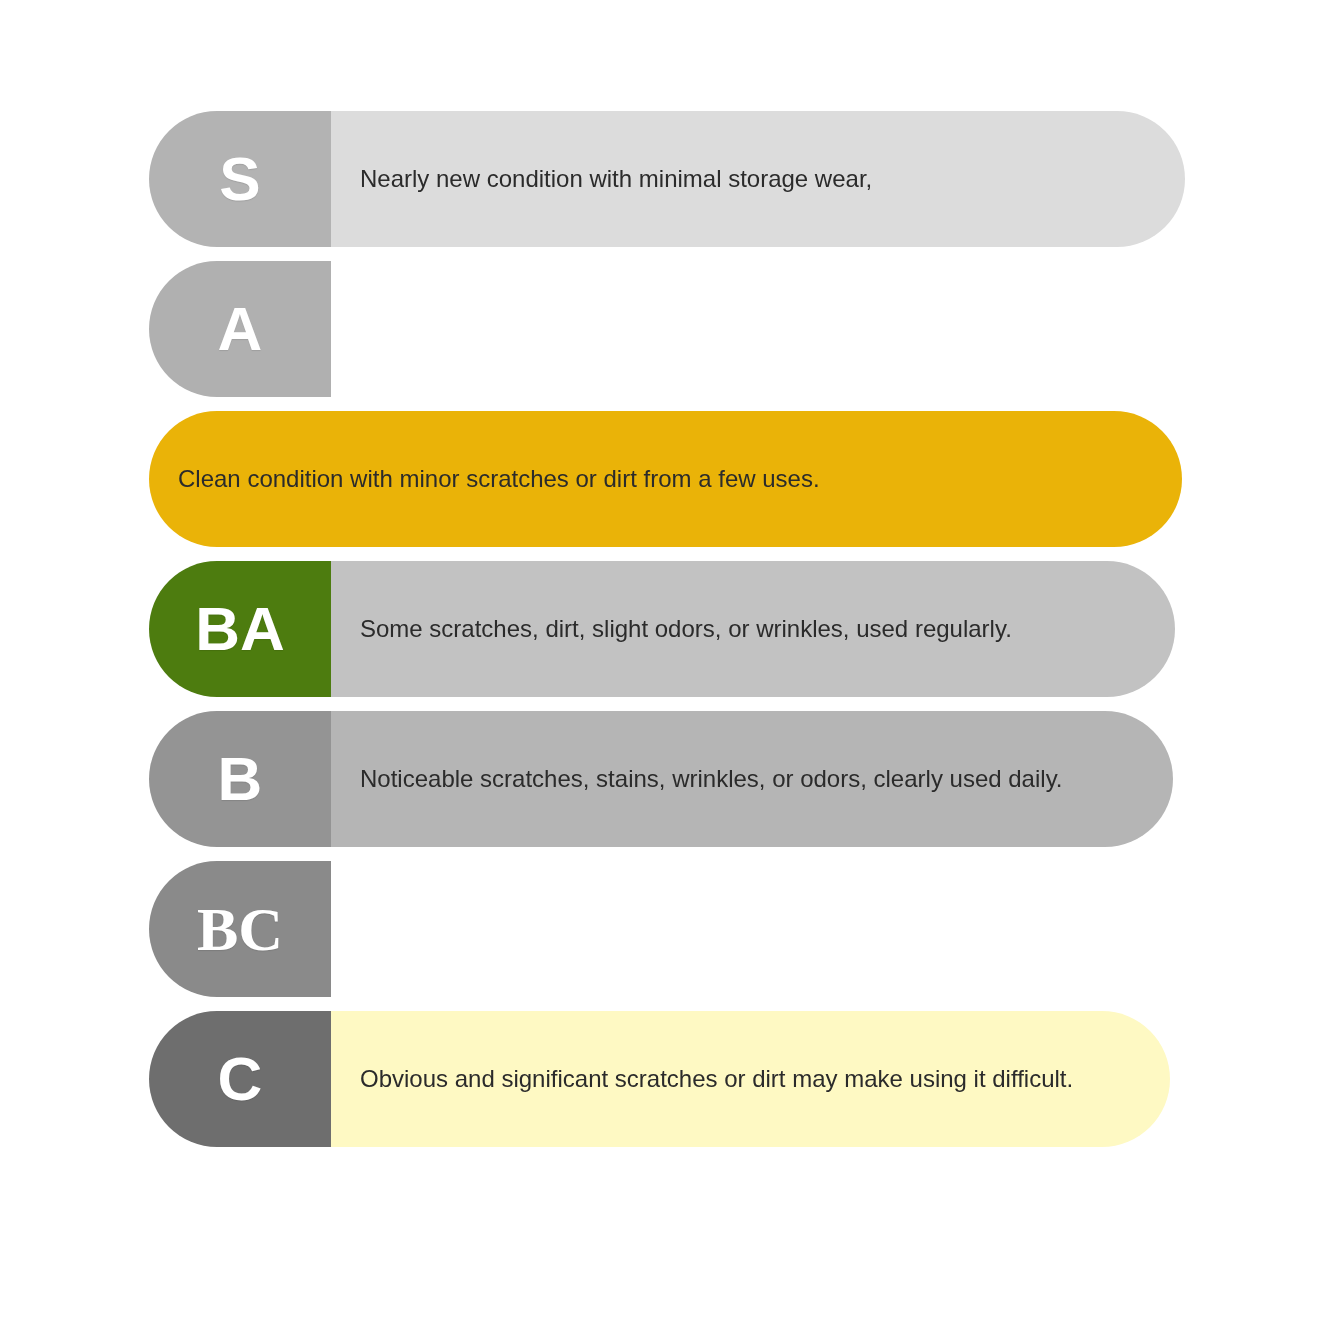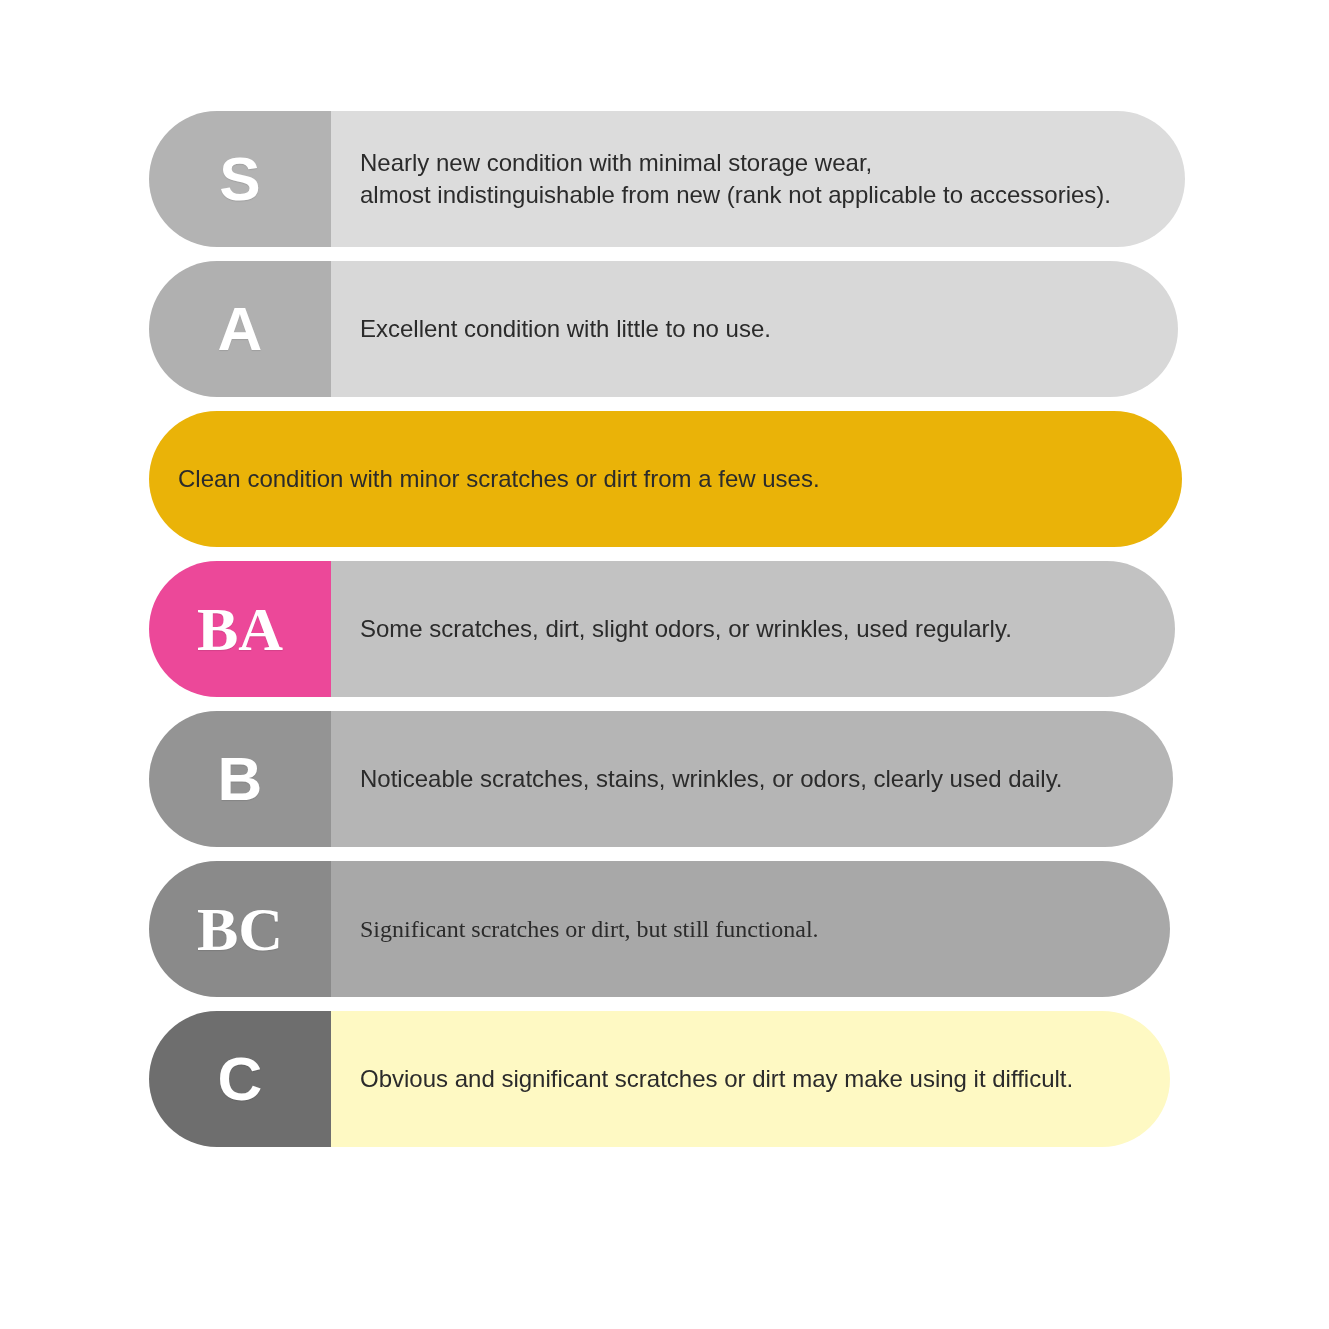--- a/index.html
+++ b/index.html
@@ -58,62 +58,51 @@
 </style>
 </head>
 <body>
 
 <div class="chart">
     <div class="row" style="width: 1036px;">
       <div class="rank-cell" style="background: rgb(179, 179, 179);">S</div>
       <div class="desc-cell" style="background: rgb(220, 220, 220);">
         <div>
           <span>Nearly new condition with minimal storage wear,</span>
-          <span>almost indistinguishable from new (rank not applicable to accessories).</span>
         </div>
       </div>
     </div>
     <div class="row" style="width: 1029px;">
       <div class="rank-cell" style="background: rgb(176, 176, 176);">A</div>
-      <div class="desc-cell" style="background: rgb(216, 216, 216);">
-        <div>
-          <span>Excellent condition with little to no use.</span>
-        </div>
-      </div>
     </div>
     <div class="row" style="width: 1033px;">
       <div class="desc-cell" style="background: #eab308;">
         <div>
           <span>Clean condition with minor scratches or dirt from a few uses.</span>
         </div>
       </div>
     </div>
     <div class="row" style="width: 1026px;">
-      <div class="rank-cell" style="background: #ec4899; font-family: Liberation Serif, serif;">BA</div>
+      <div class="rank-cell" style="background: #4d7c0f;">BA</div>
       <div class="desc-cell" style="background: rgb(194, 194, 194);">
         <div>
           <span>Some scratches, dirt, slight odors, or wrinkles, used regularly.</span>
         </div>
       </div>
     </div>
     <div class="row" style="width: 1024px;">
       <div class="rank-cell" style="background: rgb(148, 148, 148);">B</div>
       <div class="desc-cell" style="background: rgb(181, 181, 181);">
         <div>
           <span>Noticeable scratches, stains, wrinkles, or odors, clearly used daily.</span>
         </div>
       </div>
     </div>
     <div class="row" style="width: 1021px; font-family: Liberation Serif, serif;">
       <div class="rank-cell" style="background: rgb(138, 138, 138);">BC</div>
-      <div class="desc-cell" style="background: rgb(168, 168, 168);">
-        <div>
-          <span>Significant scratches or dirt, but still functional.</span>
-        </div>
-      </div>
     </div>
     <div class="row" style="width: 1021px;">
       <div class="rank-cell" style="background: rgb(110, 110, 110);">C</div>
       <div class="desc-cell" style="background: #fef9c3;">
         <div>
           <span>Obvious and significant scratches or dirt may make using it difficult.</span>
         </div>
       </div>
     </div>
   </div>

